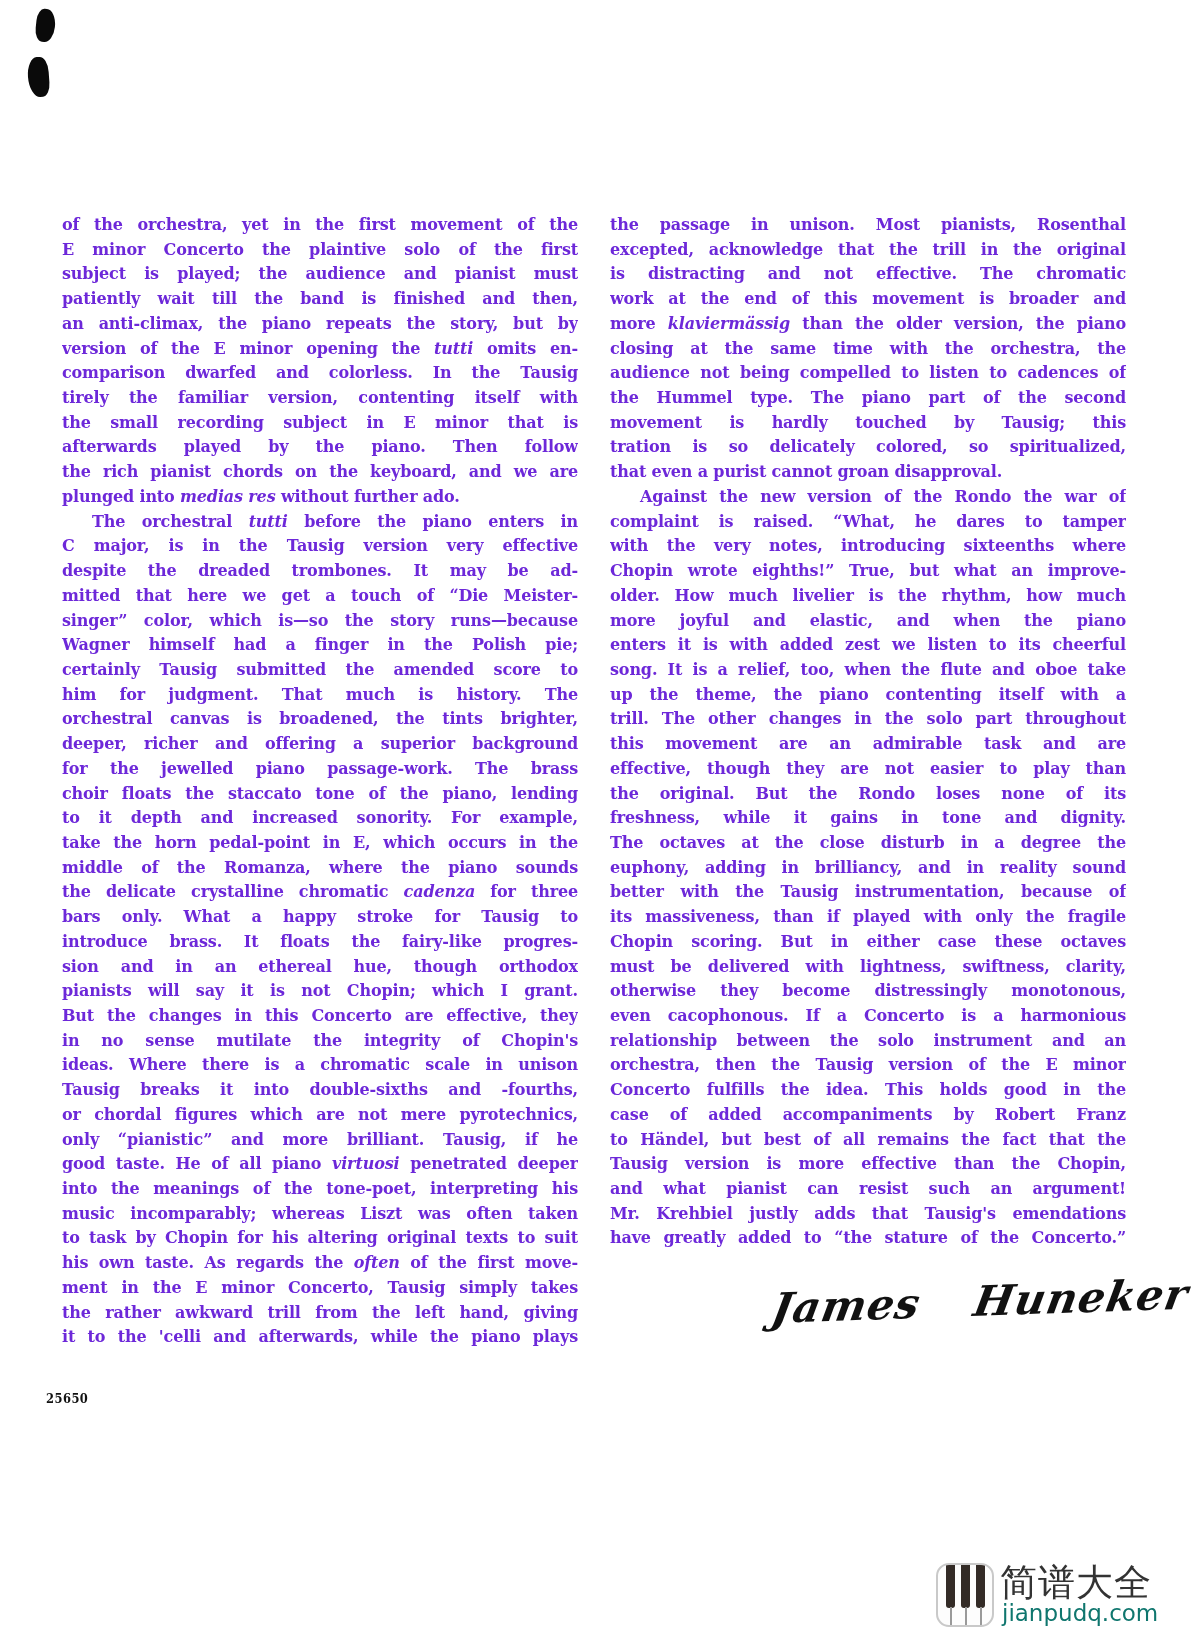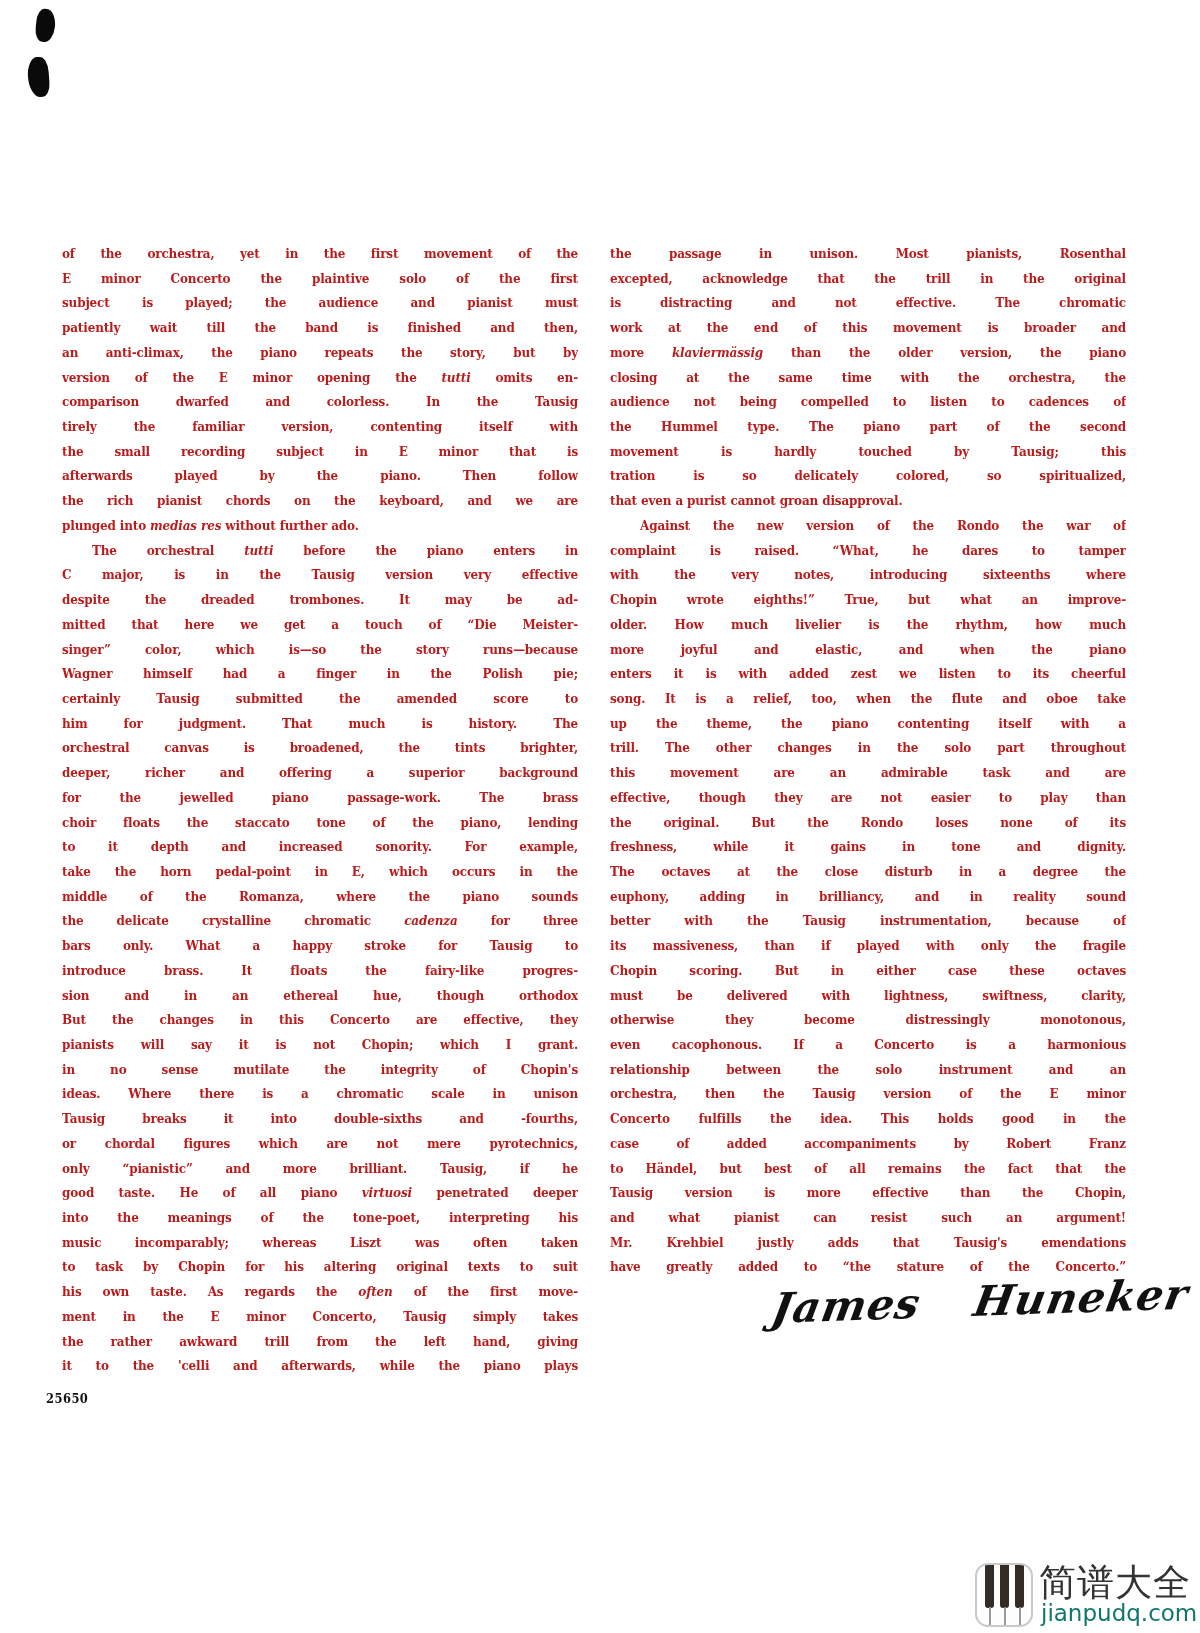--- a/index.html
+++ b/index.html
@@ -14,25 +14,24 @@
   
   .blot { position: absolute; background: #0a0a0a; }
   .blot1 { left: 36px; top: 9px;  width: 19px; height: 33px; border-radius: 42% 58% 55% 45%; transform: rotate(6deg); }
   .blot2 { left: 28px; top: 57px; width: 21px; height: 40px; border-radius: 55% 45% 40% 60%; transform: rotate(-4deg); }
 
   
   .column {
     position: absolute;
     top: 213px;
     width: 516px;
-    color: #b91c1c;
+    color: #6d28d9;
     font-weight: bold;
-    font-size: 12px;
+    font-size: 16px;
     letter-spacing: -0.15px;
-    margin-top: 29px;
   }
   .column-left  { left: 62px;  }
   .column-right { left: 610px; }
   .line {
     height: 24.72px;
     line-height: 24.72px;
     text-align: justify;
     text-align-last: justify;
     overflow: hidden;
   }
@@ -63,21 +62,21 @@
     font-size: 42px;
     color: #111;
     white-space: nowrap;
     word-spacing: 38px;
     letter-spacing: 1px;
     transform: skewX(-12deg) rotate(-2deg);
     transform-origin: left bottom;
   }
 
   
-  .watermark { position: absolute; left: 975px; top: 1562px; width: 225px; height: 68px; }
+  .watermark { position: absolute; left: 936px; top: 1562px; width: 225px; height: 68px; }
   .wm-icon {
     position: absolute; left: 0; top: 1px;
     width: 58px; height: 64px;
     background: #fdfdfd;
     border: 2px solid #c9c9c9;
     border-radius: 13px;
     box-sizing: border-box;
     overflow: hidden;
   }
   .wm-key-black {
@@ -146,22 +145,22 @@
     <div class="line">deeper, richer and offering a superior background</div>
     <div class="line">for the jewelled piano passage-work. The brass</div>
     <div class="line">choir floats the staccato tone of the piano, lending</div>
     <div class="line">to it depth and increased sonority. For example,</div>
     <div class="line">take the horn pedal-point in E, which occurs in the</div>
     <div class="line">middle of the Romanza, where the piano sounds</div>
     <div class="line">the delicate crystalline chromatic <i>cadenza</i> for three</div>
     <div class="line">bars only. What a happy stroke for Tausig to</div>
     <div class="line">introduce brass. It floats the fairy-like progres-</div>
     <div class="line">sion and in an ethereal hue, though orthodox</div>
+    <div class="line">pianists will say it is not Chopin; which I grant.</div>
     <div class="line">But the changes in this Concerto are effective, they</div>
-    <div class="line">pianists will say it is not Chopin; which I grant.</div>
     <div class="line">in no sense mutilate the integrity of Chopin's</div>
     <div class="line">ideas. Where there is a chromatic scale in unison</div>
     <div class="line">Tausig breaks it into double-sixths and -fourths,</div>
     <div class="line">or chordal figures which are not mere pyrotechnics,</div>
     <div class="line">only “pianistic” and more brilliant. Tausig, if he</div>
     <div class="line">good taste. He of all piano <i>virtuosi</i> penetrated deeper</div>
     <div class="line">into the meanings of the tone-poet, interpreting his</div>
     <div class="line">music incomparably; whereas Liszt was often taken</div>
     <div class="line">to task by Chopin for his altering original texts to suit</div>
     <div class="line">his own taste. As regards the <i>often</i> of the first move-</div>

